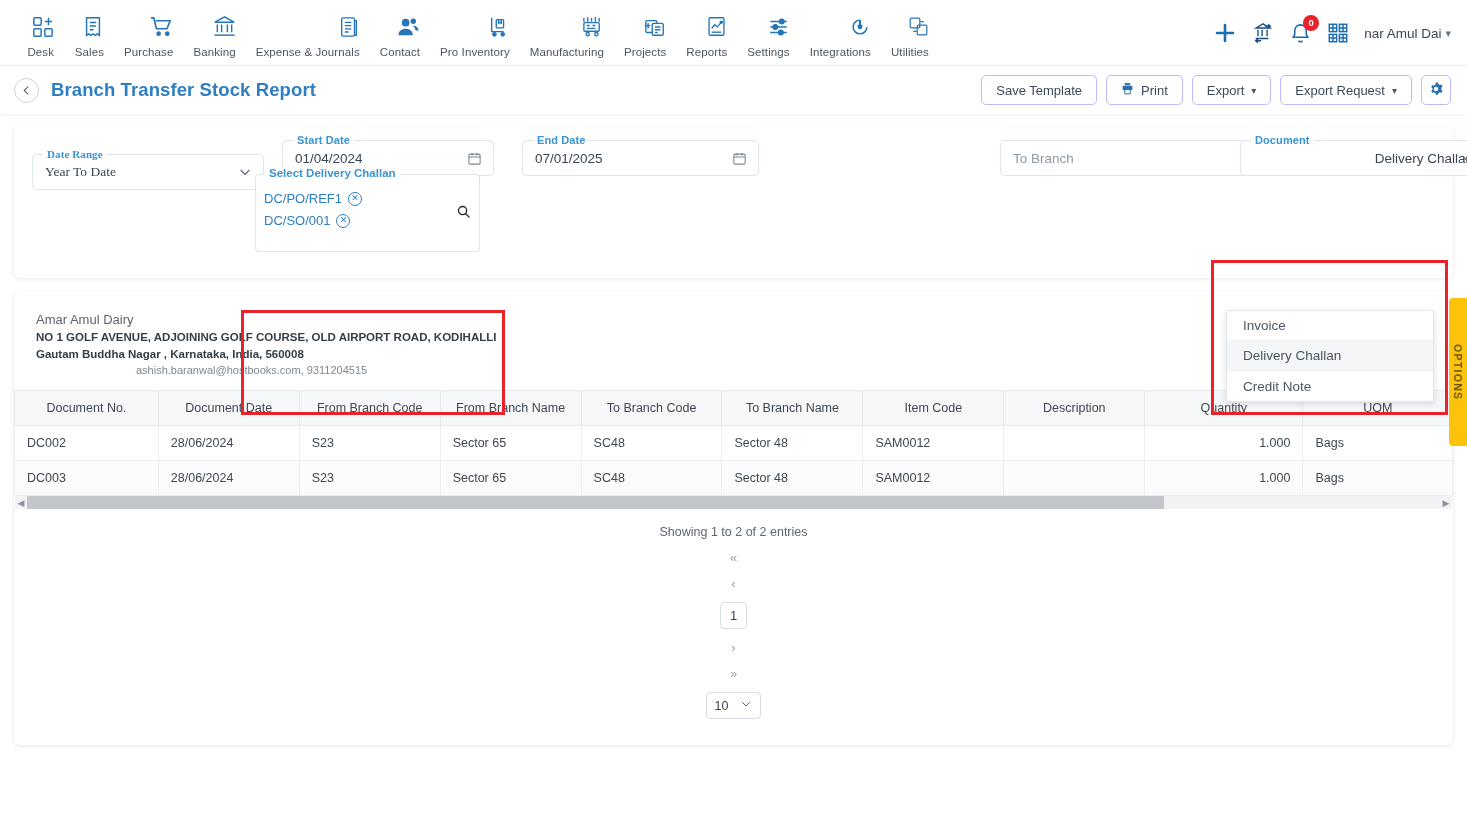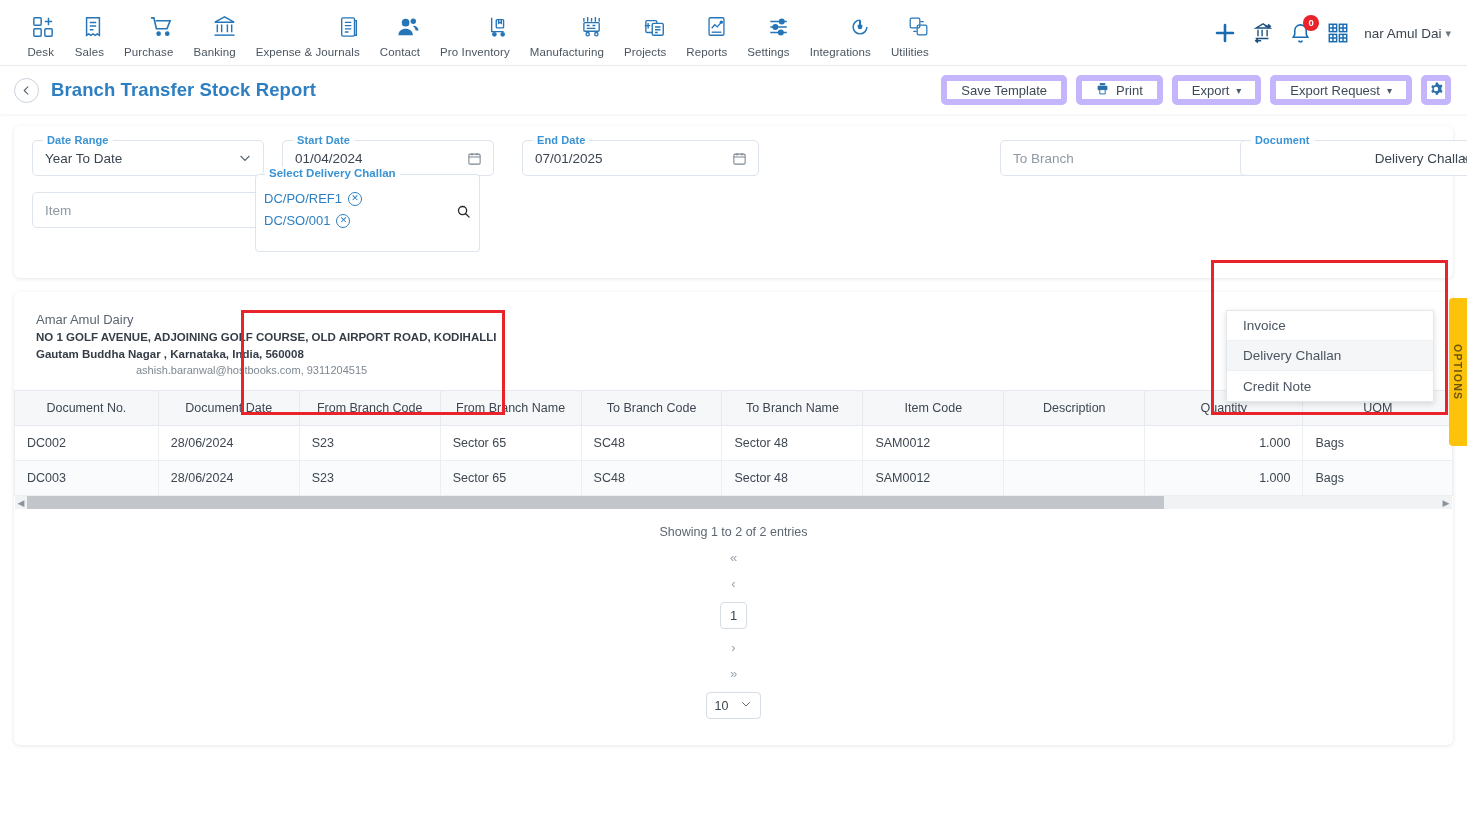--- a/index.html
+++ b/index.html
@@ -68,21 +68,21 @@
     display: flex; align-items: center; justify-content: center;
     cursor: pointer; margin-right: 12px;
   }
   .page-title {
     font-size: 18.5px; color: #2d7fc1; font-weight: bold; letter-spacing: .1px;
   }
   .title-actions {
     position: absolute; right: 16px; display: flex; align-items: center; gap: 9px;
   }
   .tbtn {
-    border: 6px solid #c4b5fd; background: #fff; border-radius: 5px;
+    border: 1px solid #c4b5fd; background: #fff; border-radius: 5px;
     height: 30px; padding: 0 14px;
     display: flex; align-items: center; gap: 7px;
     font-size: 13px; color: #3c4a58; cursor: pointer;
     white-space: nowrap;
   }
   .tbtn.square { padding: 0; width: 30px; justify-content: center; }
   .tbtn .chev { color: #4a5a68; font-size: 10px; }
 
   
   .filter-card {
@@ -111,21 +111,21 @@
     padding: 0 4px;
     font-size: 11px;
     color: #3a93d4;
     font-weight: bold;
     letter-spacing: .1px;
   }
   .fld .ph { color: #8e99a3; }
   .fld .val { color: #3b4550; }
   .fld .right-ic { position: absolute; right: 11px; display: flex; align-items: center; }
 
-  .fld-daterange { left: 18px;  top: 14px; width: 232px; }
+  .fld-daterange { left: 18px;  top: 28px; width: 232px; font-family: Liberation Serif, serif; }
   .fld-start     { left: 268px; top: 14px; width: 212px; }
   .fld-end       { left: 508px; top: 14px; width: 237px; }
   .fld-frombr    { left: 748px; top: 14px; width: 210px; }
   .fld-tobr      { left: 986px; top: 14px; width: 256px; }
   .fld-doc       { left: 1226px;top: 14px; width: 246px; justify-content: flex-end; }
   .fld-item      { left: 18px;  top: 66px; width: 232px; }
 
   
   .ms-box {
     position: absolute;
@@ -564,23 +564,20 @@
     <div class="fld fld-doc">
       <span class="legend">Document</span>
       <span class="val">Delivery Challan</span>
       <span class="right-ic">
         <svg width="14" height="14" viewBox="0 0 24 24" fill="none" stroke="#5a6774" stroke-width="2" stroke-linecap="round">
             <path d="M5 9l7 7 7-7"></path>
           </svg>
       </span>
     </div>
 
-    <div class="fld fld-item">
-      <span class="ph">Item</span>
-    </div>
   </div>
 
   <div class="ms-box">
     <span class="ms-legend">Select Delivery Challan</span>
     <div class="chip">
       <span>DC/PO/REF1</span>
       <span class="x">✕</span>
     </div>
     <div class="chip">
       <span>DC/SO/001</span>

